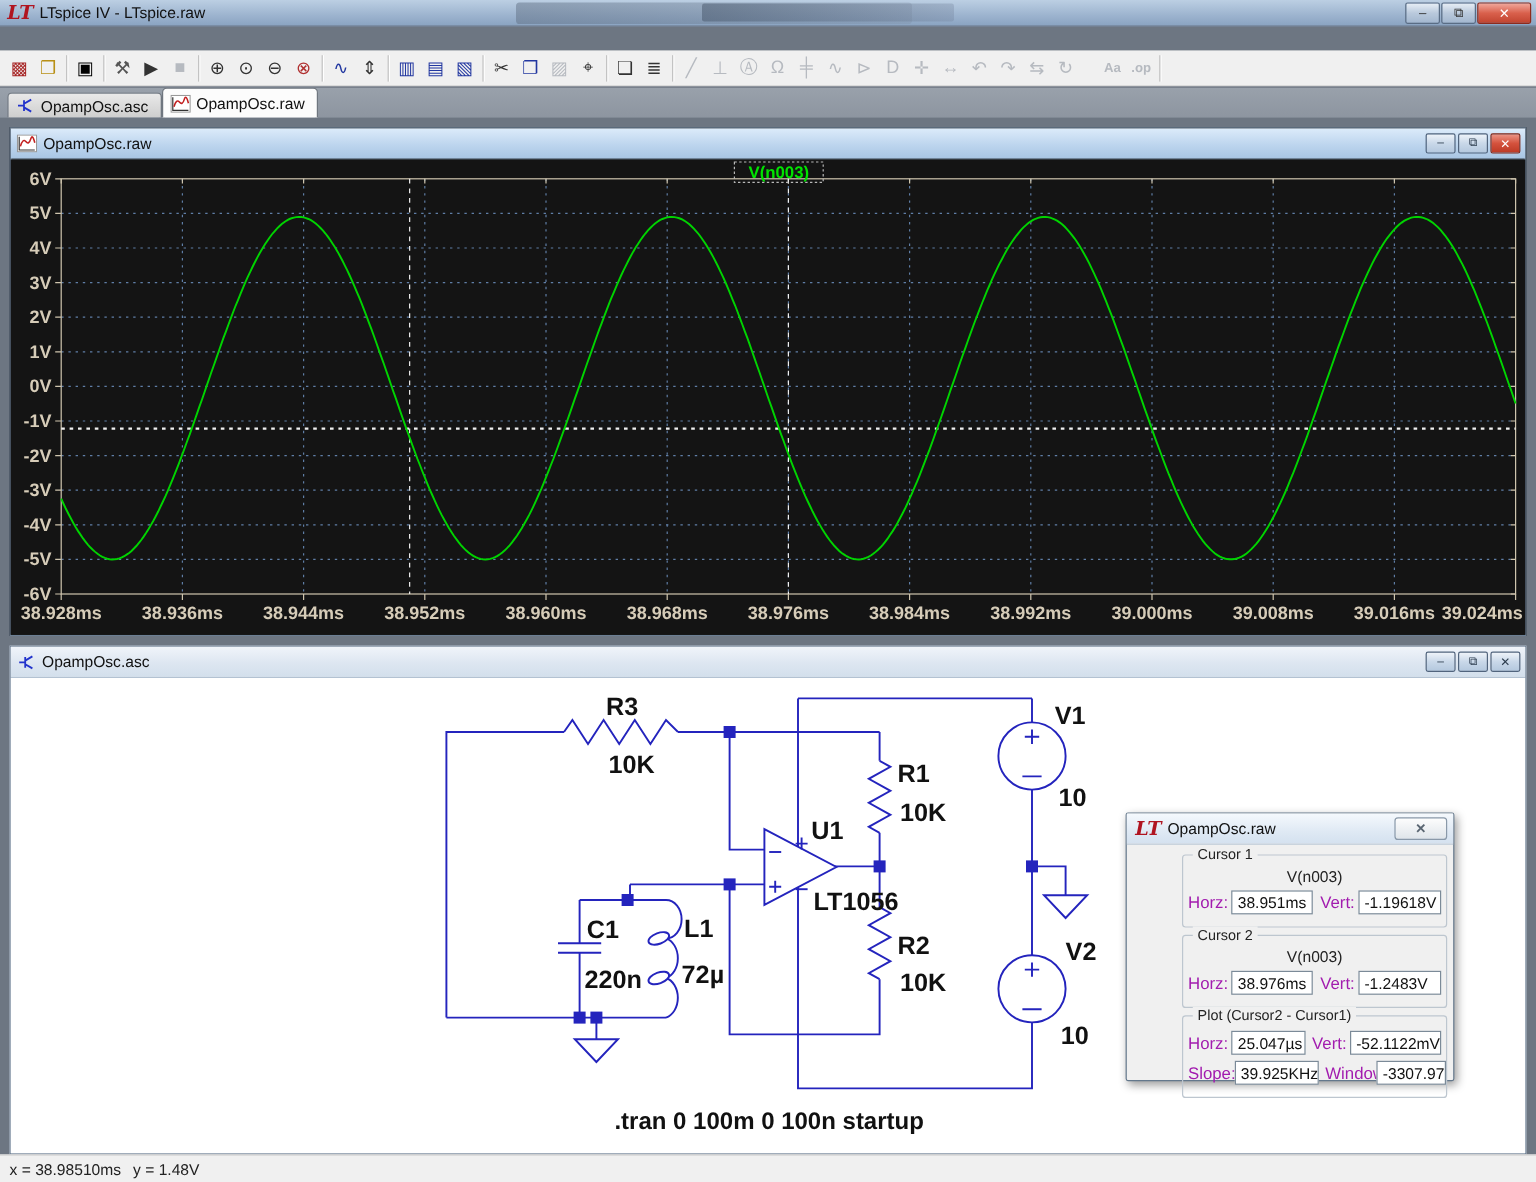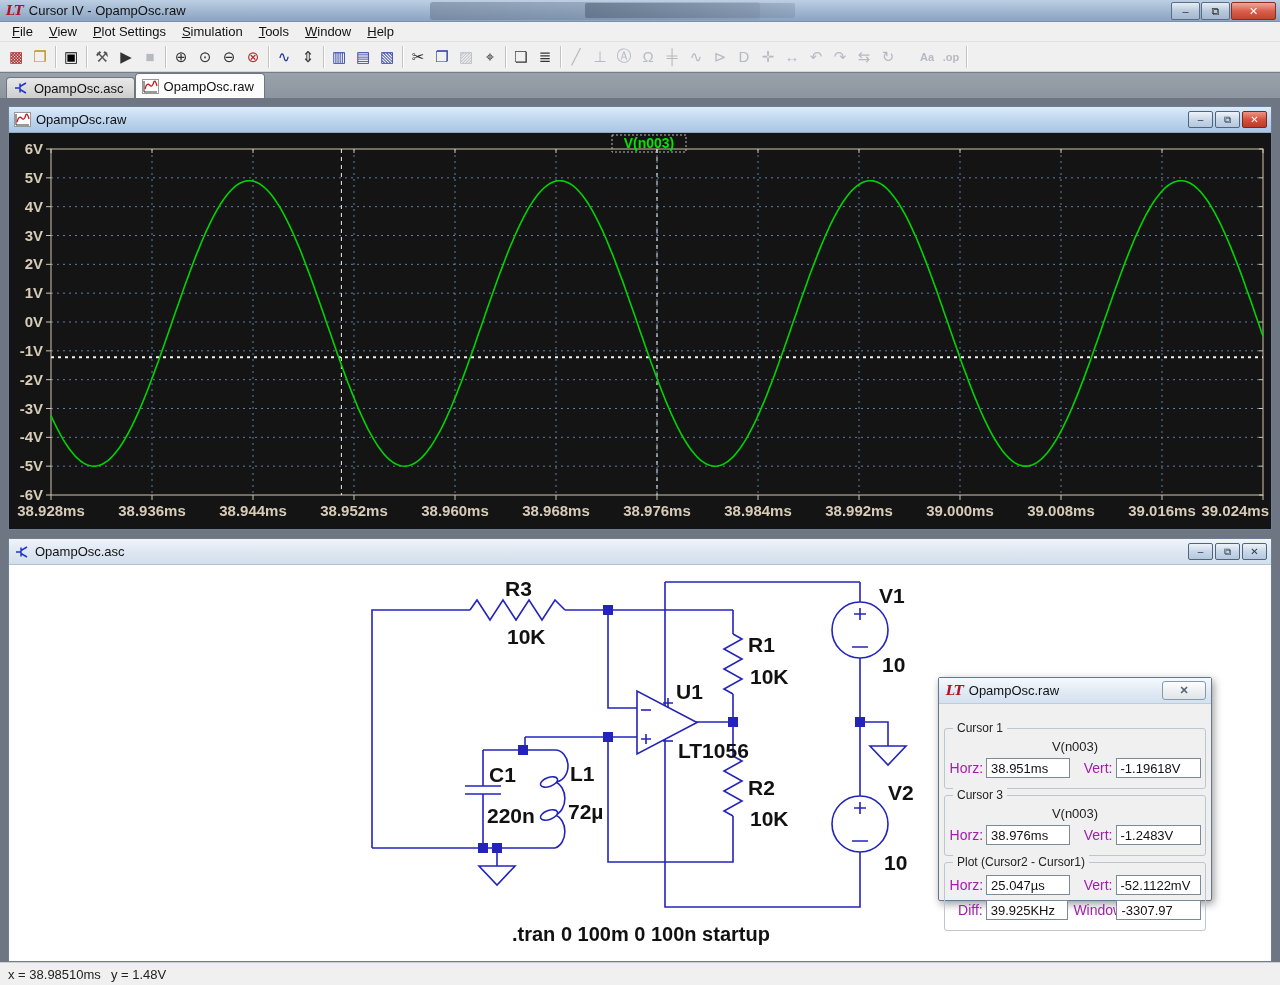--- a/index.html
+++ b/index.html
@@ -8,21 +8,21 @@
 
   
   .titlebar { position:absolute; left:0; top:0; width:1280px; height:22px;
     background:linear-gradient(#bccfe3,#9db4cf 60%,#8ba4c2); display:flex; align-items:center;
     border-bottom:1px solid #7d91ab; overflow:hidden; }
   .titlebar .blur1 { position:absolute; left:430px; top:2px; width:330px; height:18px;
     background:linear-gradient(90deg,rgba(90,105,125,.45),rgba(120,135,155,.25)); border-radius:3px; }
   .titlebar .blur2 { position:absolute; left:585px; top:3px; width:210px; height:15px;
     background:linear-gradient(90deg,rgba(70,85,105,.5),rgba(110,125,150,.3)); border-radius:2px; }
   .lt-logo { font-family:"DejaVu Serif",serif; font-style:italic; font-weight:bold;
-    color:#b01420; font-size:13px; margin:0 5px 0 6px; z-index:2; }
+    color:#b01420; font-size:16px; margin:0 5px 0 6px; z-index:2; }
   .titlebar .title-text { font-size:13px; color:#111; z-index:2; }
   .winbtns { position:absolute; right:4px; top:2px; display:flex; gap:1px; z-index:3; }
   .wbtn { width:29px; height:18px; border:1px solid #5a6d85; border-radius:2px;
     background:linear-gradient(#e6edf5,#b9c9dc 50%,#a3b7cf); color:#333; font-size:11px;
     display:flex; align-items:center; justify-content:center; }
   .wbtn.close { width:45px; background:linear-gradient(#f0a79b,#d9604c 50%,#c14430); color:#fff; border-color:#8d2b1d; }
 
   
   .menubar { position:absolute; left:0; top:22px; width:1280px; height:20px; background:#f0f0f0;
     display:flex; align-items:center; padding-left:4px; border-bottom:1px solid #e2e2e2; }
@@ -64,21 +64,21 @@
     border-top:1px solid #cfcfcf; display:flex; align-items:center; padding-left:8px; font-size:13px; color:#222; gap:10px; }
 
   
   .dialog { position:absolute; left:938px; top:677px; width:274px; height:224px; background:#f0f0f0;
     border:1px solid #64788c; border-radius:2px; box-shadow:2px 3px 8px rgba(0,0,0,.4); z-index:50; }
   .dialog-title { height:26px; background:linear-gradient(#f5f9fd,#dfe9f4 60%,#d4e1ef);
     border-bottom:1px solid #c0ccd9; display:flex; align-items:center; padding-left:7px; gap:5px; font-size:13px; color:#111; }
   .dlg-close { position:absolute; right:5px; top:3px; width:44px; height:19px; border:1px solid #8a99a9;
     border-radius:3px; background:linear-gradient(#fdfdfd,#dfe5ea); color:#5a6672; font-size:11px; font-weight:bold;
     display:flex; align-items:center; justify-content:center; }
-  .dlg-body { padding:24px 5px 0 5px; }
+  .dlg-body { padding:8px 5px 0 5px;margin-left:41px; }
   .groupbox { position:relative; border:1px solid #bdc6cf; border-radius:3px; margin-bottom:6px; padding:8px 4px 5px 4px; }
   .groupbox .legend { position:absolute; top:-8px; left:8px; background:#f0f0f0; padding:0 4px; font-size:12px; color:#222; }
   .trace-line { text-align:center; font-size:13px; color:#222; margin:2px 0 4px 0; }
   .fieldrow { display:flex; align-items:center; margin-bottom:5px; }
   .flabel { font-size:14px; color:#a21caf; text-align:right; }
   .l1 { width:36px; margin-right:3px; } .l2 { width:40px; margin-right:3px; margin-left:5px; }
   .fbox { height:20px; border:1px solid #7b8a98; background:#fff; font-size:13px; color:#111;
     display:flex; align-items:center; padding-left:4px; }
   .f1 { width:88px;text-align:center; } .f2 { width:90px; }
 
@@ -86,37 +86,28 @@
 </style>
 </head>
 <body>
 
 <div class="app">
 
   <div class="titlebar">
     <div class="blur1"></div>
     <div class="blur2"></div>
     <span class="lt-logo">LT</span>
-    <span class="title-text">Cursor IV - OpampOsc.raw</span>
+    <span class="title-text">LTspice IV - LTspice.raw</span>
     <div class="winbtns">
       <div class="wbtn">–</div>
       <div class="wbtn">⧉</div>
       <div class="wbtn close">✕</div>
     </div>
   </div>
 
-  <div class="menubar" id="menubar">
-      <div class="menu-item">File</div>
-      <div class="menu-item">View</div>
-      <div class="menu-item">Plot Settings</div>
-      <div class="menu-item">Simulation</div>
-      <div class="menu-item">Tools</div>
-      <div class="menu-item">Window</div>
-      <div class="menu-item">Help</div>
-    </div>
 
   <div class="toolbar" id="toolbar">
       <div class="tbtn" style="color: rgb(168, 40, 40);">▩</div>
       <div class="tbtn" style="color: rgb(184, 144, 22);">❒</div>
       <div class="tsep"></div>
       <div class="tbtn">▣</div>
       <div class="tsep"></div>
       <div class="tbtn" style="color: rgb(85, 85, 85);">⚒</div>
       <div class="tbtn" style="color: rgb(51, 51, 51);">▶</div>
       <div class="tbtn" style="color: rgb(182, 186, 192);">■</div>
@@ -419,39 +410,39 @@
         <span class="legend">Cursor 1</span>
         <div class="trace-line">V(n003)</div>
         <div class="fieldrow">
           <span class="flabel l1">Horz:</span>
           <div class="fbox f1">38.951ms</div>
           <span class="flabel l2">Vert:</span>
           <div class="fbox f2">-1.19618V</div>
         </div>
       </div>
       <div class="groupbox">
-        <span class="legend">Cursor 3</span>
+        <span class="legend">Cursor 2</span>
         <div class="trace-line">V(n003)</div>
         <div class="fieldrow">
           <span class="flabel l1">Horz:</span>
           <div class="fbox f1">38.976ms</div>
           <span class="flabel l2">Vert:</span>
           <div class="fbox f2">-1.2483V</div>
         </div>
       </div>
       <div class="groupbox">
         <span class="legend">Plot (Cursor2 - Cursor1)</span>
         <div class="fieldrow" style="margin-top:4px;">
           <span class="flabel l1">Horz:</span>
           <div class="fbox f1">25.047µs</div>
           <span class="flabel l2">Vert:</span>
           <div class="fbox f2">-52.1122mV</div>
         </div>
         <div class="fieldrow">
-          <span class="flabel l1">Diff:</span>
+          <span class="flabel l1">Slope:</span>
           <div class="fbox f1">39.925KHz</div>
           <span class="flabel l2">Window:</span>
           <div class="fbox f2">-3307.97</div>
         </div>
       </div>
     </div>
   </div>
 
   <div class="statusbar">
     <span>x = 38.98510ms</span>

